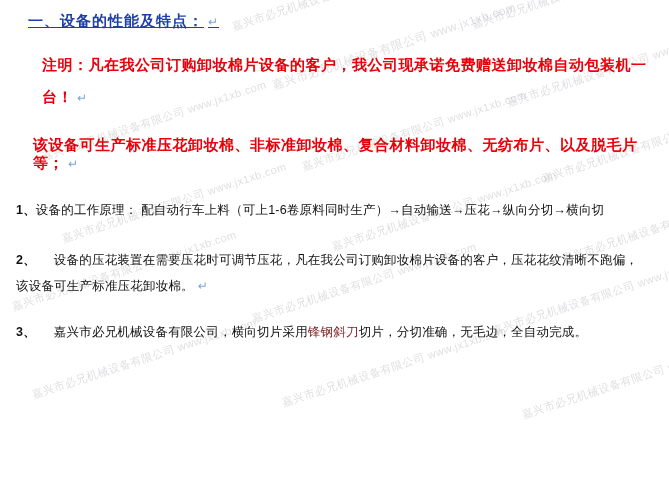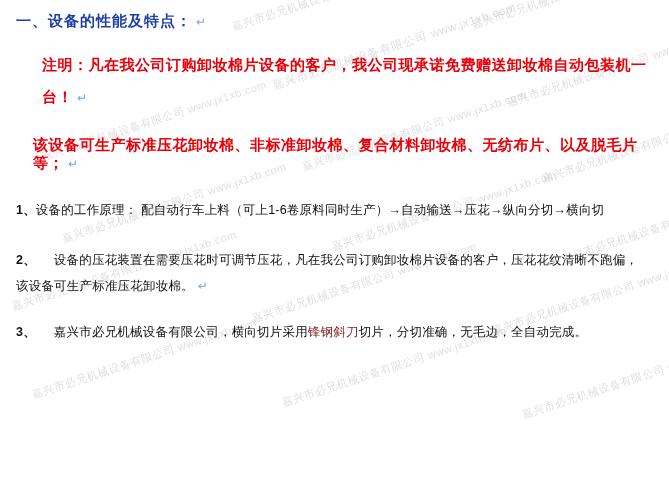--- a/index.html
+++ b/index.html
@@ -47,22 +47,23 @@
     z-index: 2;
     padding: 8px 14px 0 14px;
     box-sizing: border-box;
   }
 
   .heading {
     color: #1f3fa8;
     font-weight: bold;
     font-size: 15px;
     line-height: 22px;
-    margin: 2px 0 0 2px;
+    margin: 2px 0 0 14px;
     letter-spacing: 1px;
+    text-decoration: underline;
   }
   .pilcrow {
     color: #7ca6d8;
     font-weight: normal;
     font-size: 12px;
     padding-left: 4px;
   }
 
   .note {
     color: #e8000a;

